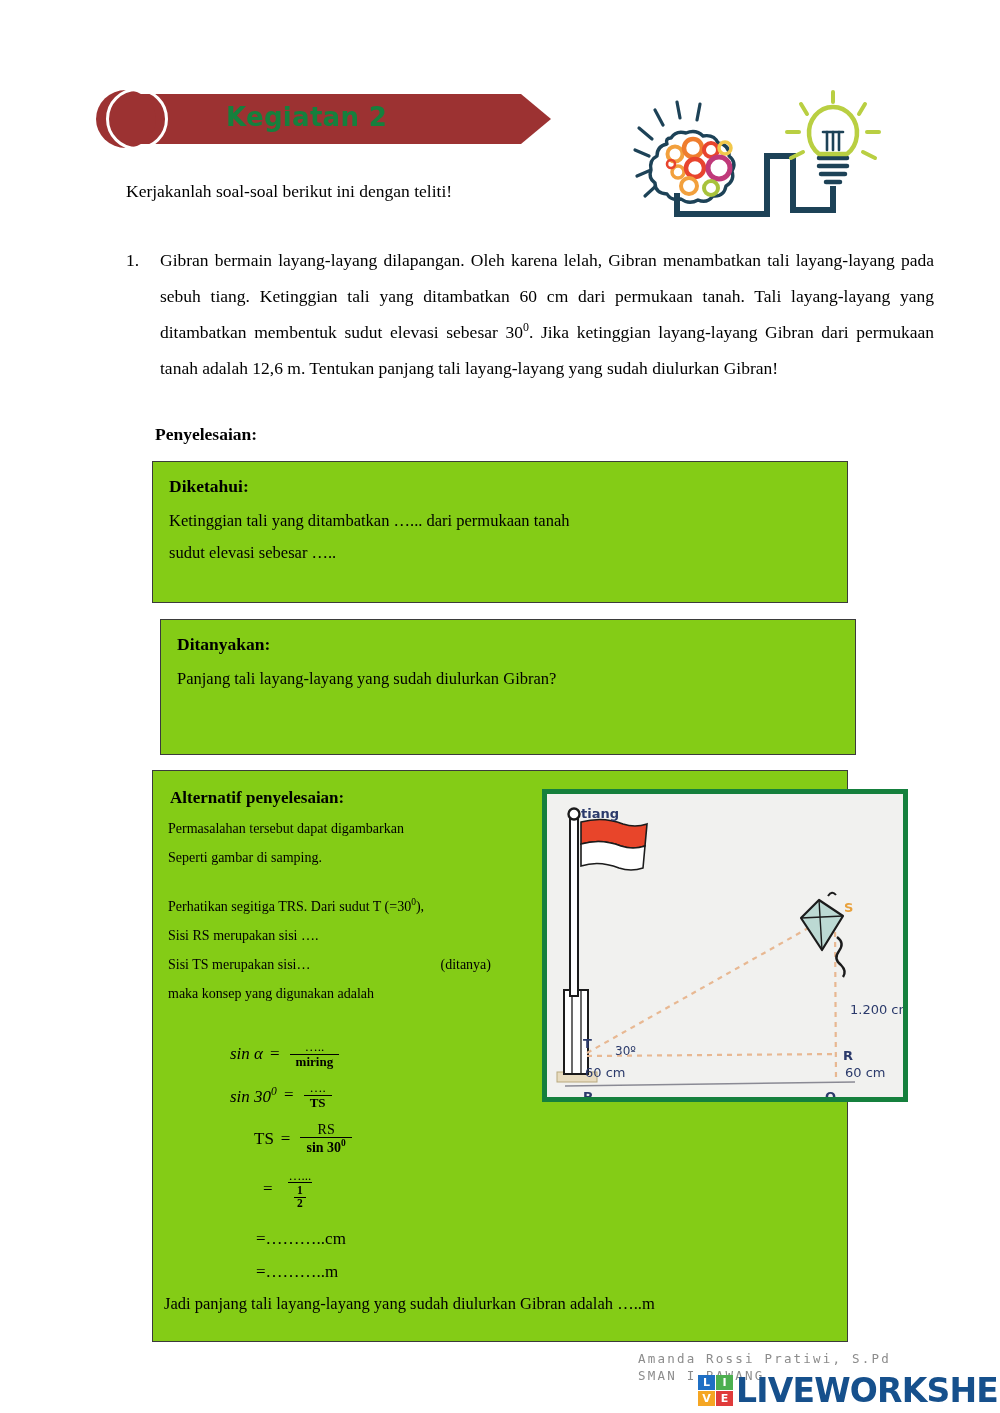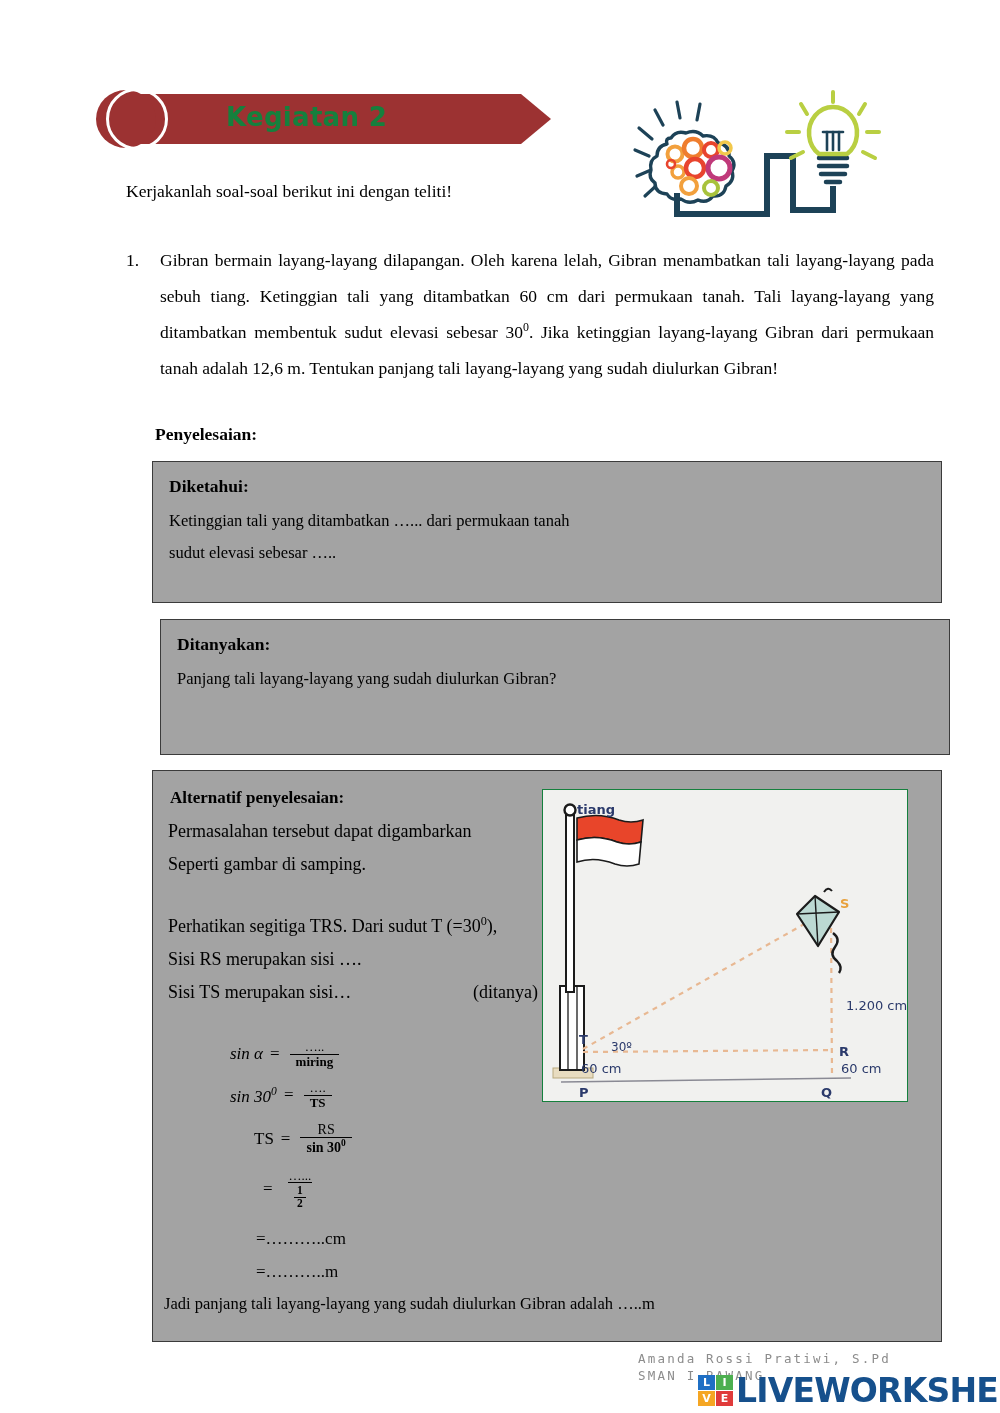--- a/index.html
+++ b/index.html
@@ -95,24 +95,24 @@
     position: absolute;
     left: 155px;
     top: 424px;
     font-size: 17.5px;
     font-weight: bold;
   }
 
   
   .pbox {
     position: absolute;
-    background: #a3a3a3;
+    background: #84cc16;
     border: 1.5px solid #3b3b3b;
     left: 152px;
-    width: 790px;
+    width: 696px;
   }
   #box-diketahui { top: 461px; height: 142px; }
   #box-ditanyakan { top: 619px; height: 136px; margin-left: 8px; }
   #box-alternatif { top: 770px; height: 572px; }
 
   .box-title {
     font-weight: bold;
     font-size: 17.5px;
     margin: 0 0 8px 0;
   }
@@ -124,23 +124,23 @@
   }
 
   
   .alt-left {
     position: absolute;
     left: 168px;
     top: 780px;
     width: 370px;
   }
   .alt-line {
-    font-size: 18px;
+    font-size: 14px;
     line-height: 1.0;
-    margin: 9px 0 15px 0;
+    margin: 0 0 15px 0;
     white-space: nowrap;
   }
   .alt-title { font-weight: bold; font-size: 17px; margin: 8px 0 14px 2px; }
   .alt-gap { height: 18px; }
   .alt-row { display: flex; }
   .alt-row .spacer { display: inline-block; width: 130px; }
 
   
   .math {
     position: absolute;
@@ -186,21 +186,21 @@
   }
 
   
   .diagram {
     position: absolute;
     left: 542px;
     top: 789px;
     width: 366px;
     height: 313px;
     background: #f2f2f0;
-    border: 1px solid #15803d;
+    border: 5px solid #15803d;
     overflow: hidden;
   }
   .diagram svg { display: block; }
 
   
   .footer-credit {
     position: absolute;
     left: 602px;
     top: 1351px;
     font-family: "DejaVu Sans Mono", monospace;
@@ -344,20 +344,21 @@
   <div class="alt-line">Permasalahan tersebut dapat digambarkan</div>
   <div class="alt-line">Seperti gambar di samping.</div>
   <div class="alt-gap"></div>
   <div class="alt-line"><span>Perhatikan segitiga TRS. Dari sudut T (=30</span><sup>0</sup><span>),</span></div>
   <div class="alt-line">Sisi RS merupakan sisi ….</div>
   <div class="alt-line alt-row">
       <span>Sisi TS merupakan sisi…</span>
       <span class="spacer"></span>
       <span>(ditanya)</span>
     </div>
+  <div class="alt-line">maka konsep yang digunakan adalah</div>
 </div>
 
 <div class="math">
   <div class="mline indent1">
     <span class="mlabel">sin α</span>
     <span class="eq">=</span>
     <span class="frac">
       <span class="num">…..</span>
       <span class="den">miring</span>
     </span>

